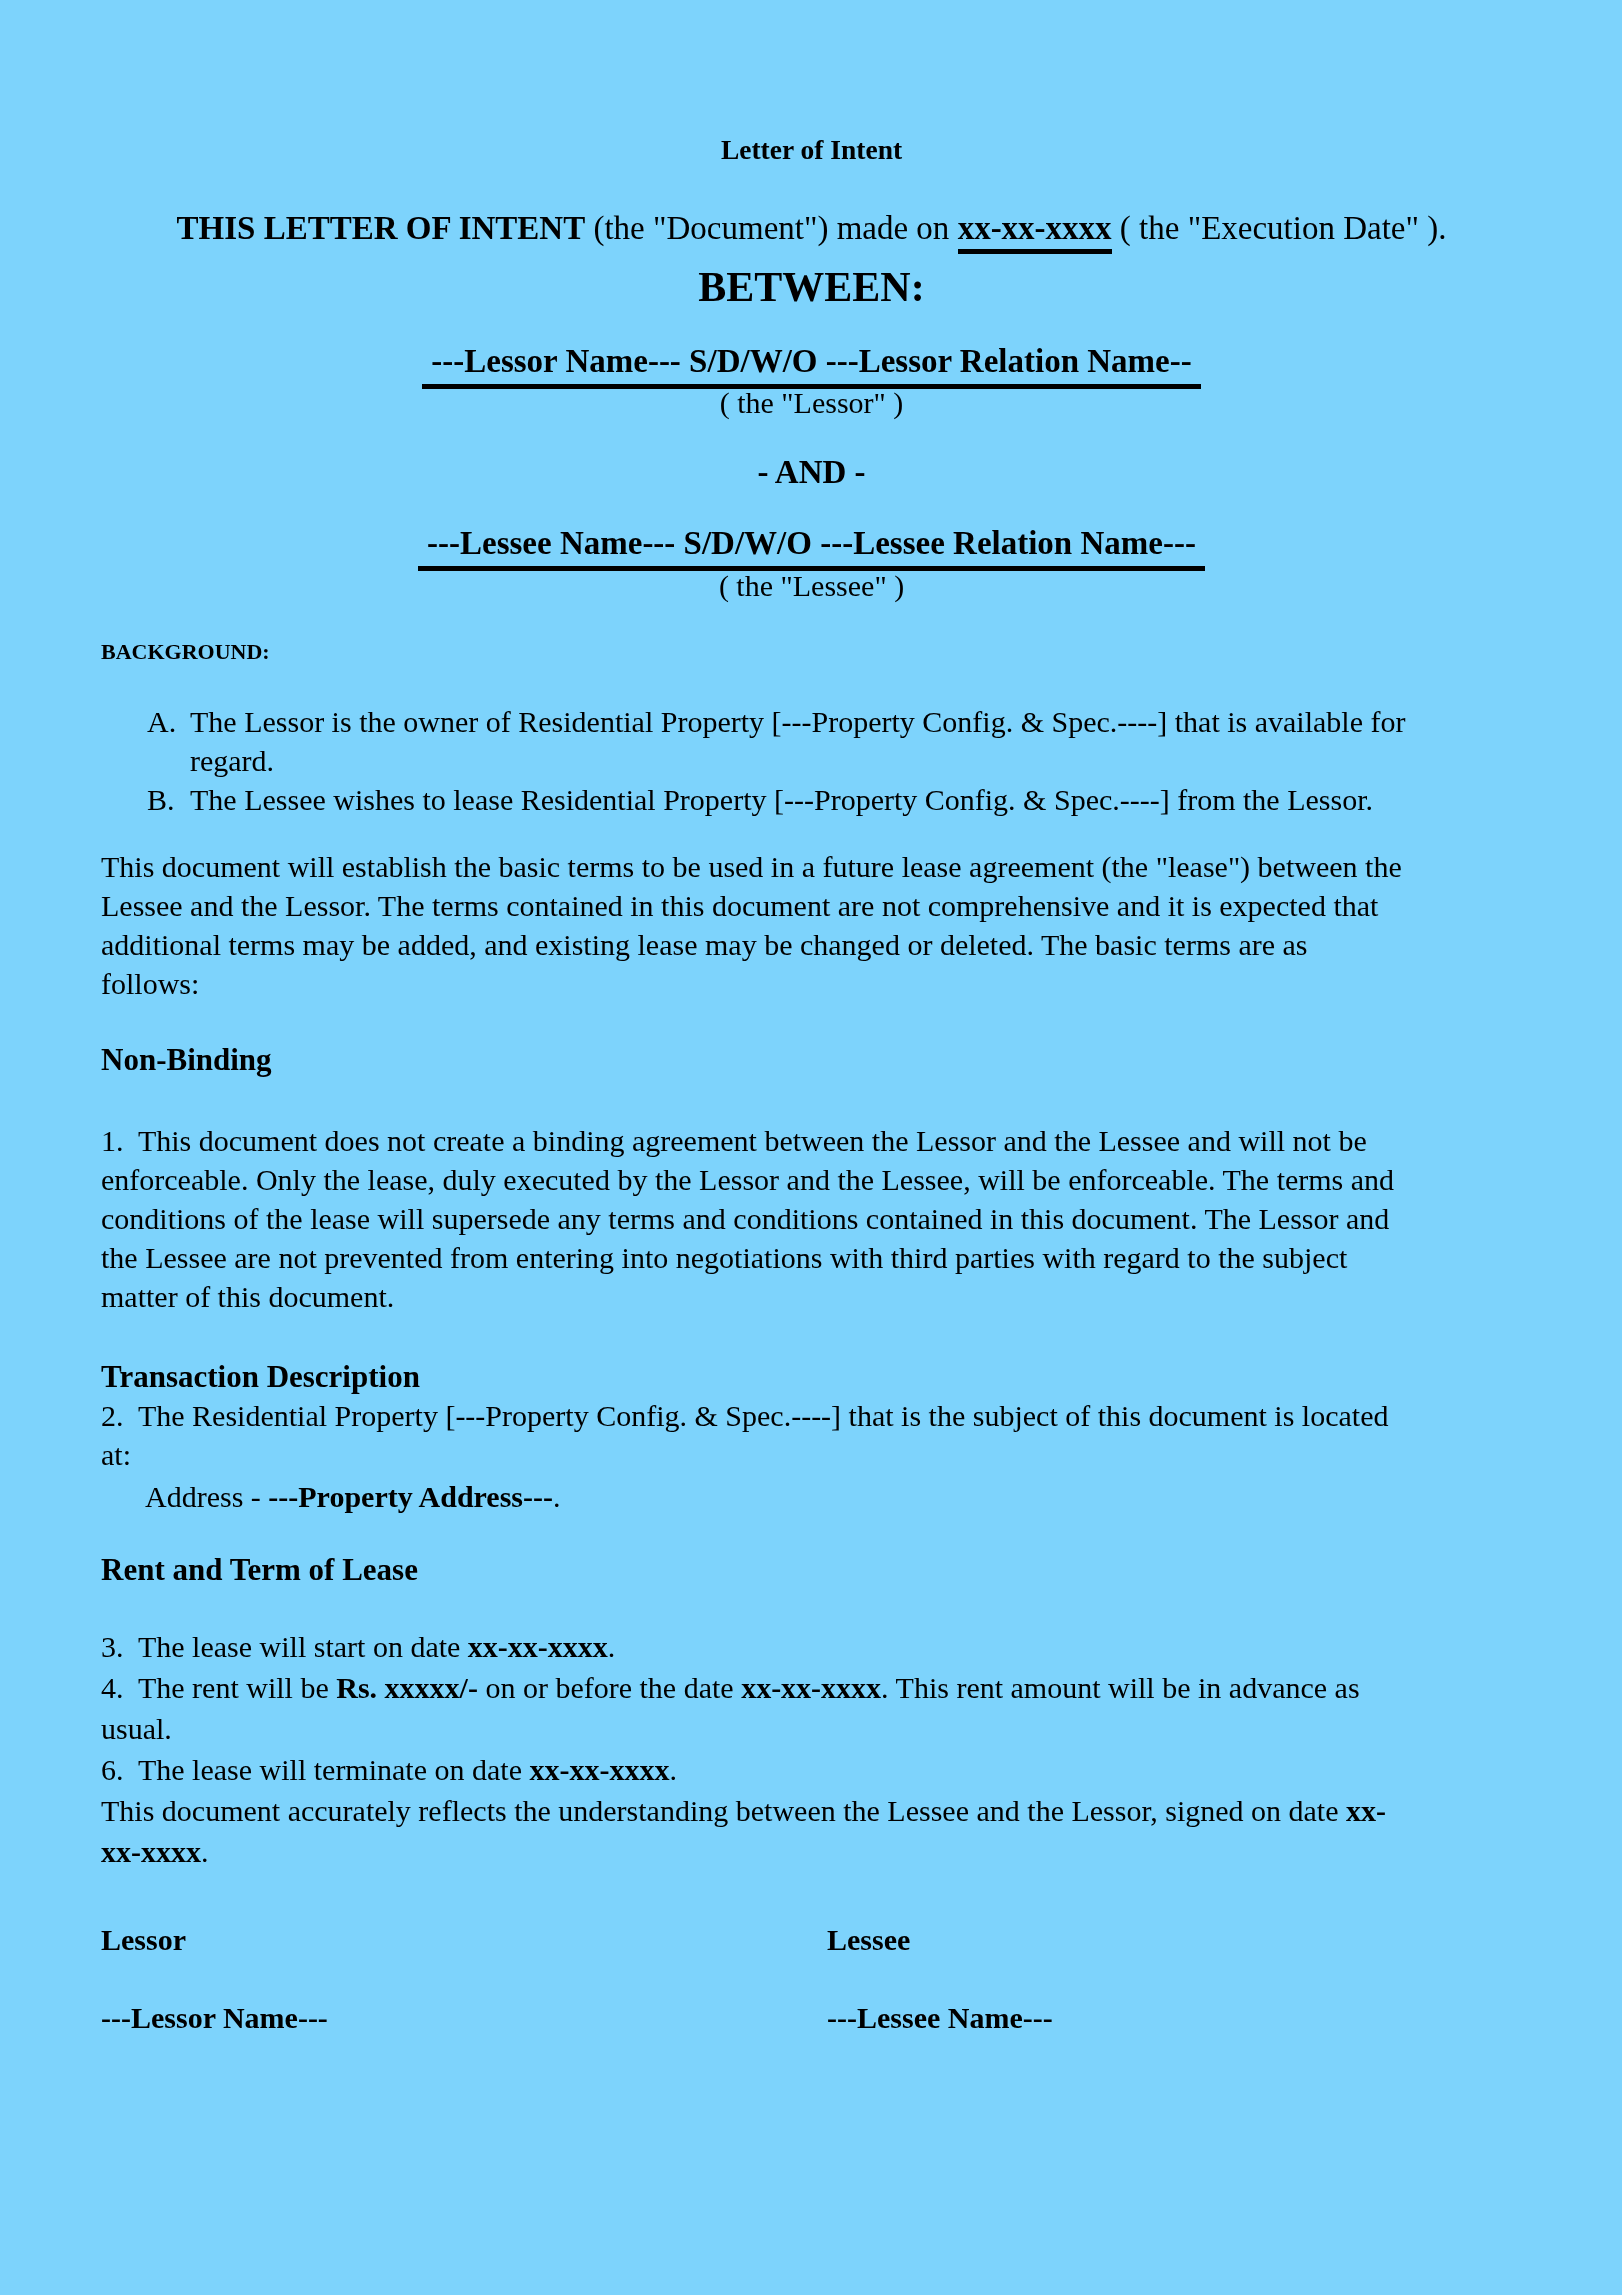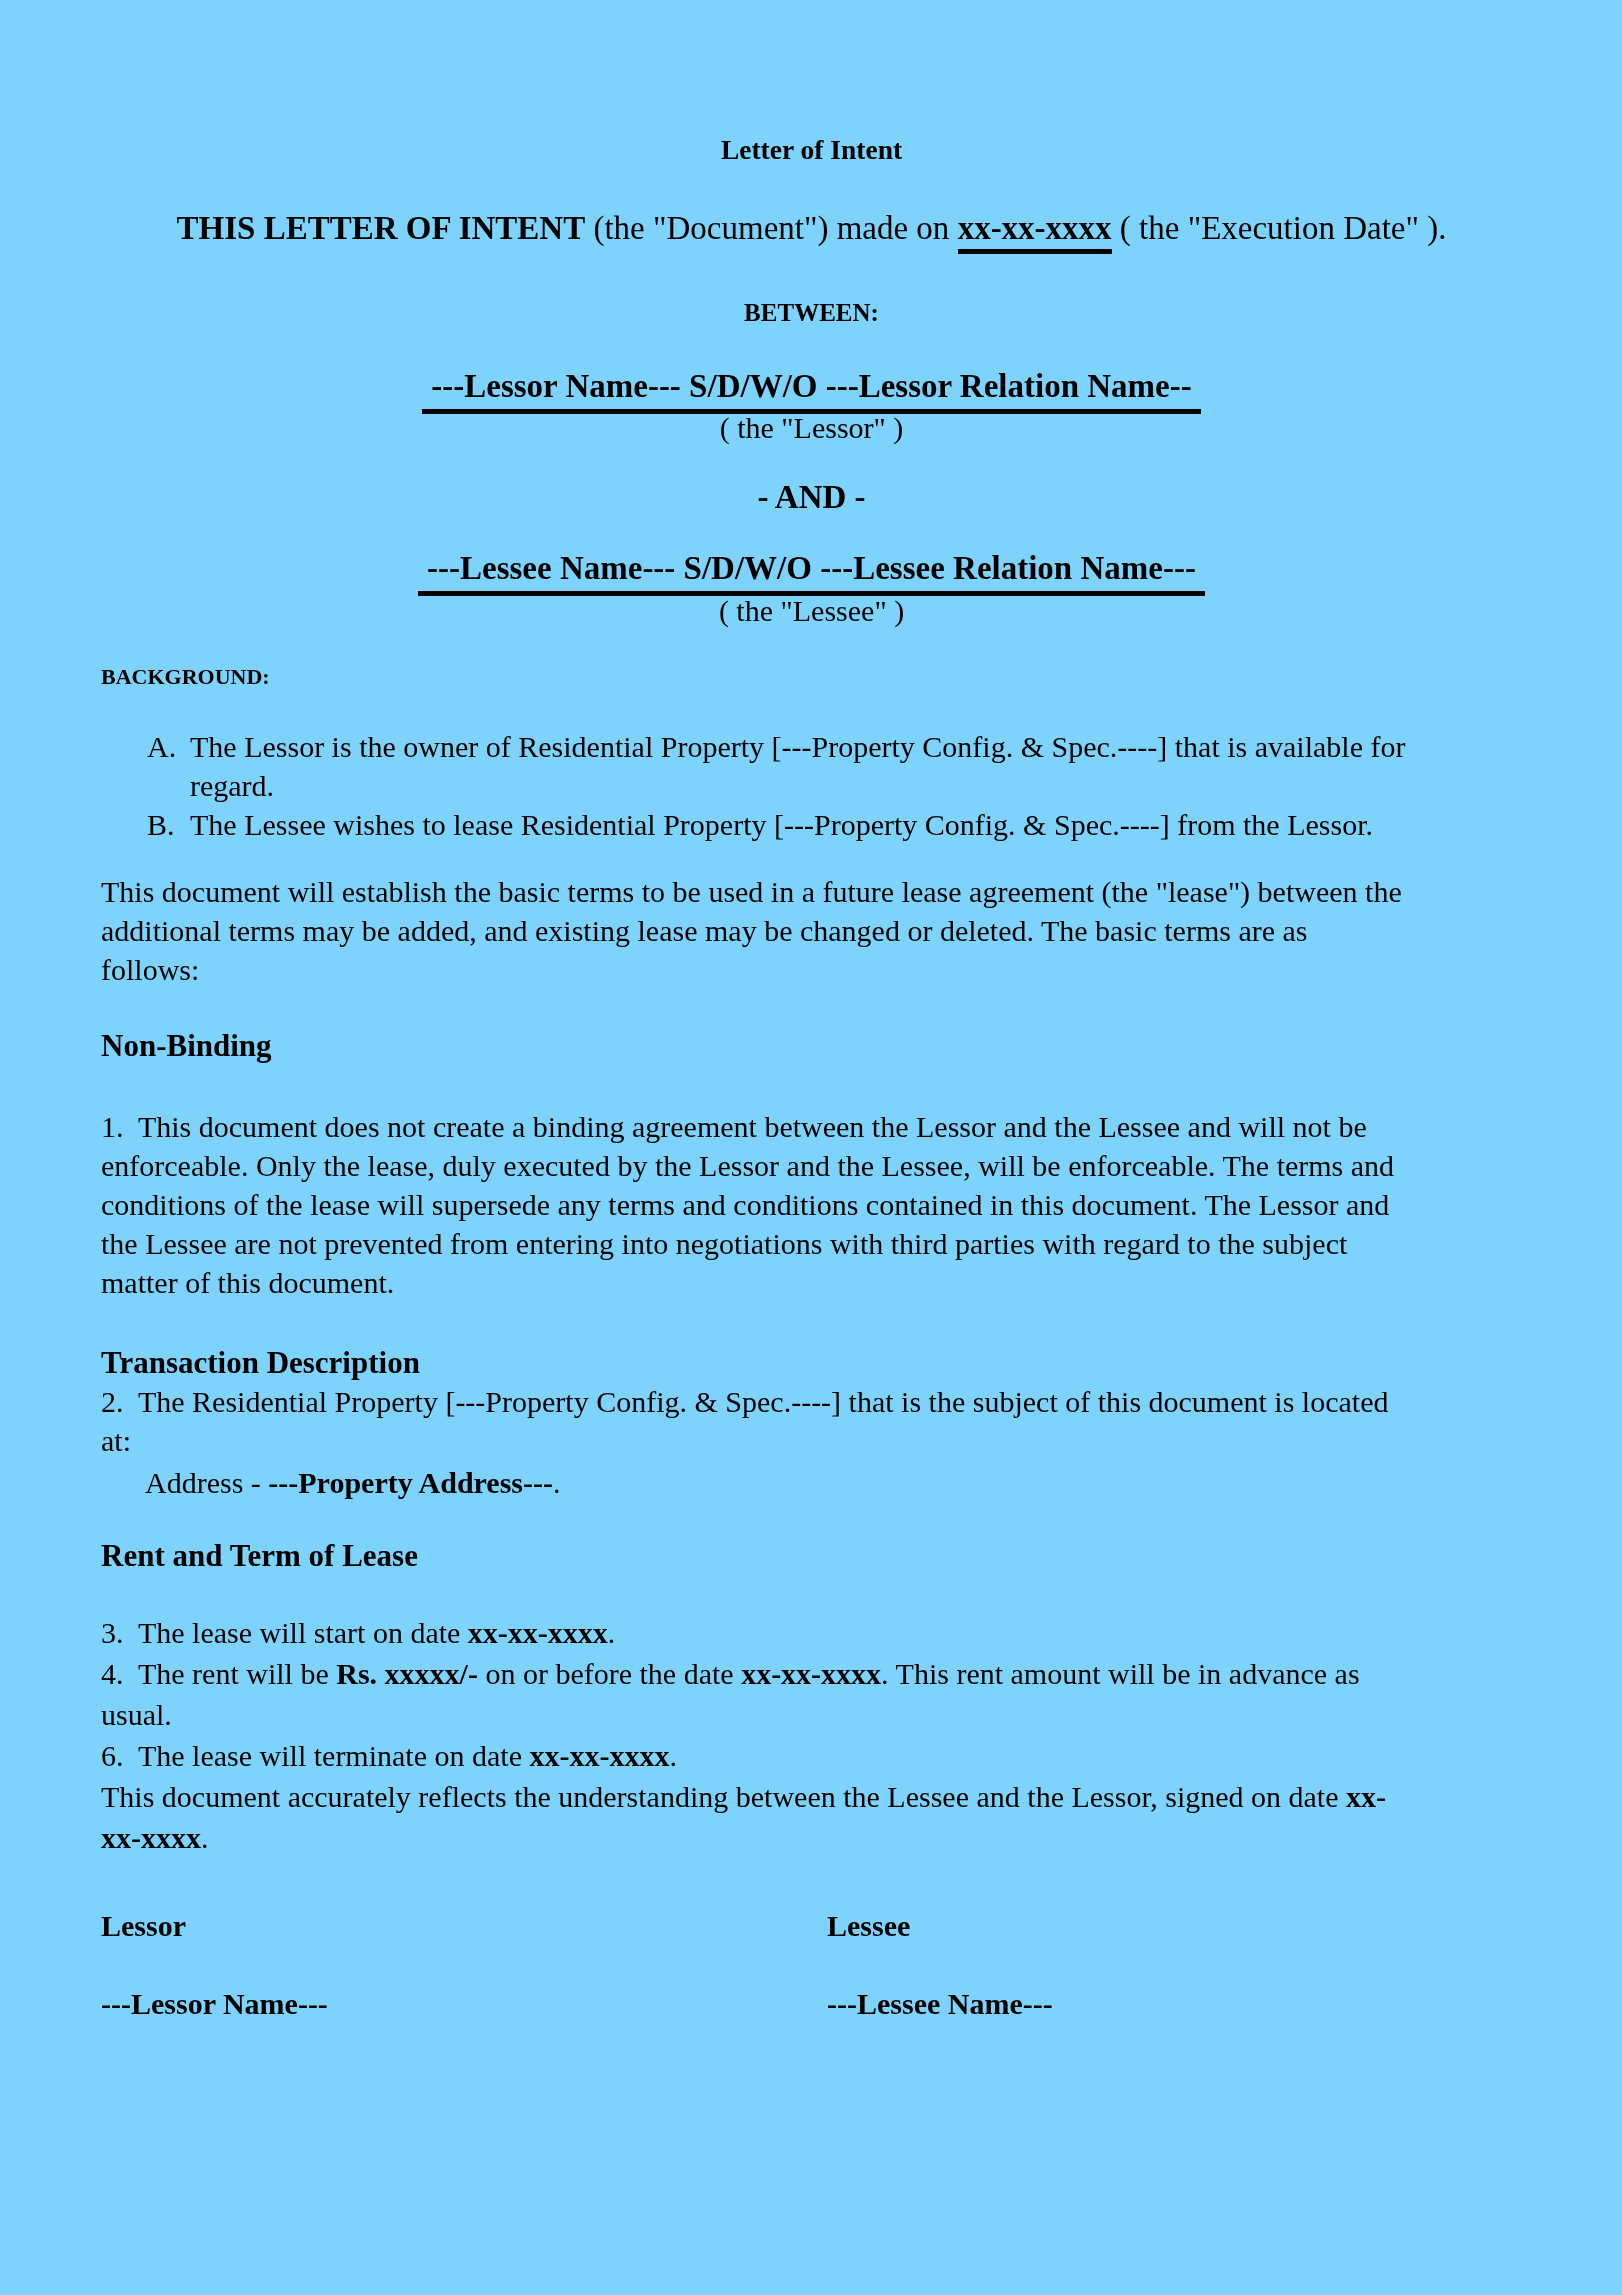--- a/index.html
+++ b/index.html
@@ -16,21 +16,21 @@
     padding: 134px 101px 0 101px;
     overflow: hidden;
   }
   .tline { white-space: nowrap; }
   .b { font-weight: bold; }
   .u { border-bottom: 5.2px solid #000; padding-bottom: 2.6px; }
 
   .doc-title { text-align: center; font-weight: bold; font-size: 27.5px; line-height: 31px; }
 
   .intro-heading { margin-top: 43px; text-align: center; font-size: 33px; line-height: 41px; }
-  .between { margin-top: 43px; text-align: center; font-weight: bold; font-size: 25px; line-height: 41px; }
+  .between { margin-top: 18px; text-align: center; font-weight: bold; font-size: 42px; line-height: 41px; }
 
   .party-line { margin-top: 33px; text-align: center; font-weight: bold; font-size: 33px; line-height: 41px; }
   .party-line.second { margin-top: 30px; }
   .party-inner { border-bottom: 5.9px solid #000; padding: 0 9.2px 5.2px 9.2px; }
   .party-sub { text-align: center; margin-top: 1.3px; }
 
   .and-line { margin-top: 30px; text-align: center; font-weight: bold; font-size: 33px; line-height: 41px; }
 
   .section-heading { font-weight: bold; font-size: 31px; }
   .bg-heading { margin-top: 27.5px; font-size: 22px; }
@@ -91,20 +91,21 @@
     <div class="list-item">
       <div class="list-marker">B.</div>
       <div class="list-content">
           <div class="tline"><span>The Lessee wishes to lease Residential Property [---Property Config. &amp; Spec.----] from the Lessor.</span></div>
         </div>
     </div>
   </div>
 
   <div class="bg-para">
       <div class="tline"><span>This document will establish the basic terms to be used in a future lease agreement (the "lease") between the</span></div>
+      <div class="tline"><span>Lessee and the Lessor. The terms contained in this document are not comprehensive and it is expected that</span></div>
       <div class="tline"><span>additional terms may be added, and existing lease may be changed or deleted. The basic terms are as</span></div>
       <div class="tline"><span>follows:</span></div>
     </div>
 
   <div class="section-heading nb-heading">Non-Binding</div>
 
   <div class="nb-para">
       <div class="tline"><span>1.&nbsp; This document does not create a binding agreement between the Lessor and the Lessee and will not be</span></div>
       <div class="tline"><span>enforceable. Only the lease, duly executed by the Lessor and the Lessee, will be enforceable. The terms and</span></div>
       <div class="tline"><span>conditions of the lease will supersede any terms and conditions contained in this document. The Lessor and</span></div>

